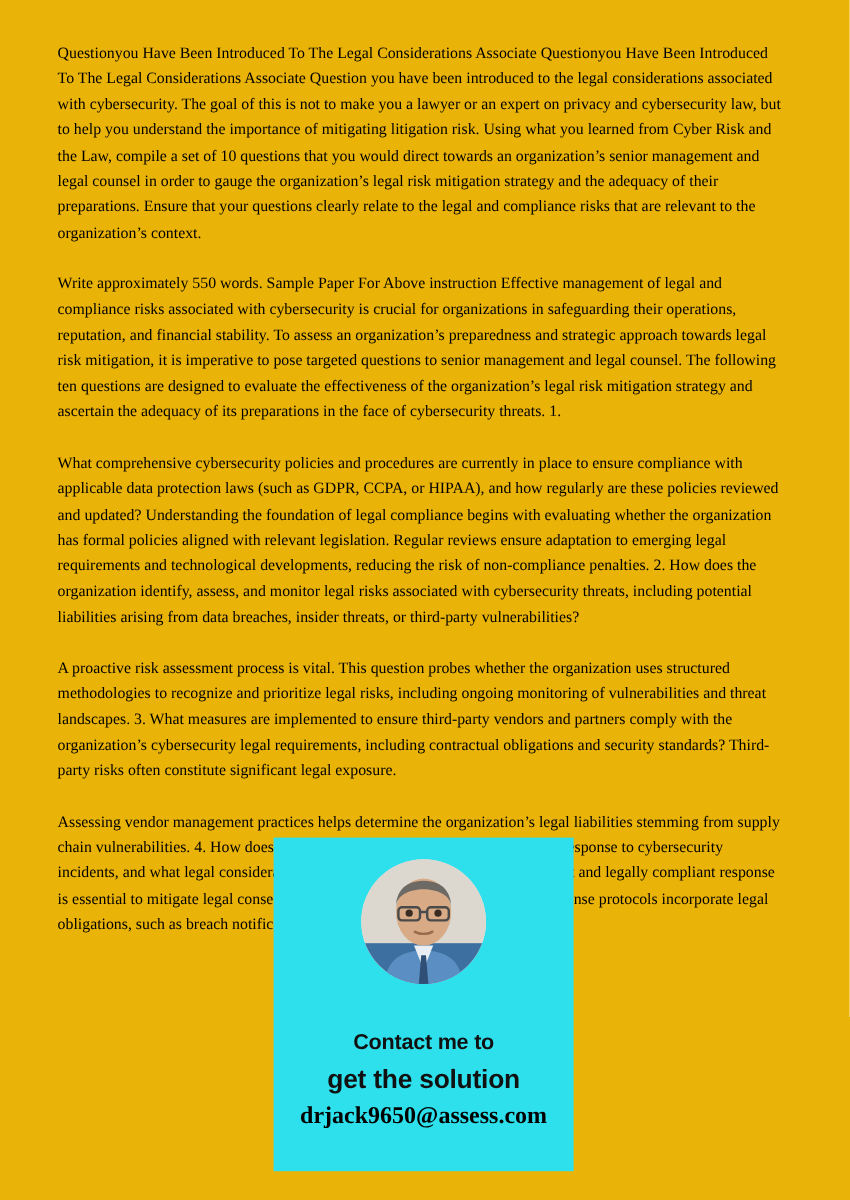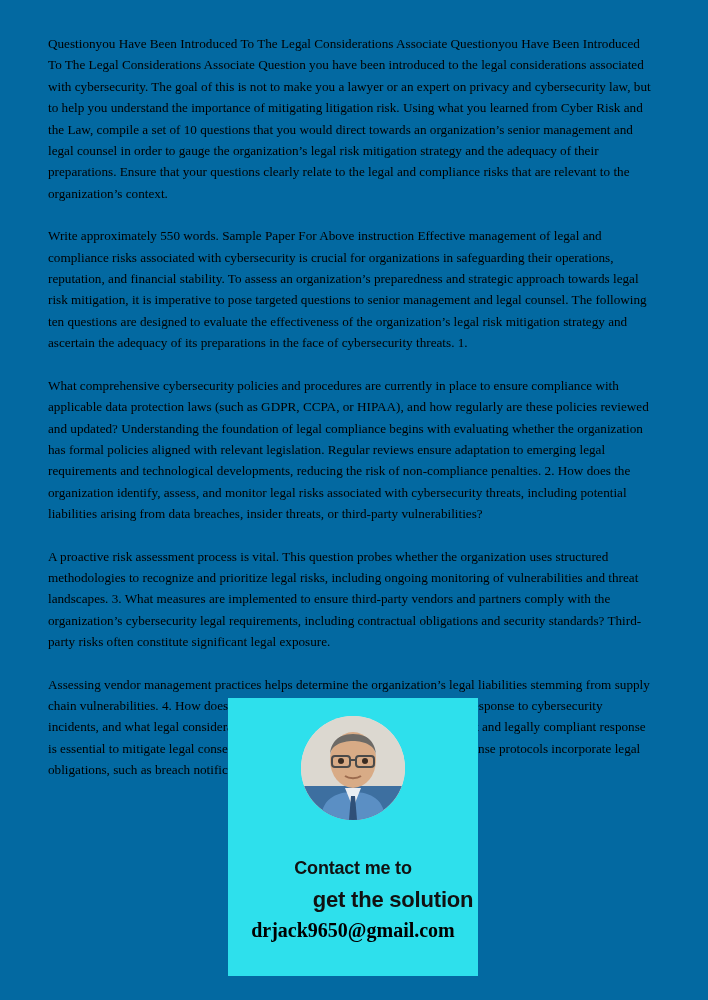--- a/index.html
+++ b/index.html
@@ -12,21 +12,21 @@
     background: #ffffff;
     font-family: "Liberation Serif", serif;
     position: relative;
     overflow: hidden;
   }
   .page {
     position: absolute;
     left: 0; top: 0;
     width: 708px;
     height: 1000px;
-    background: #0369a1;
+    background: #eab308;
   }
   .doc-body {
     position: absolute;
     left: 48px;
     top: 33px;
     width: 603px;
   }
   .para {
     font-size: 13.2px;
     line-height: 21.4px;
@@ -64,21 +64,21 @@
   .overlay-line {
     position: absolute;
     left: 0;
     width: 100%;
     font-family: "Liberation Sans", sans-serif;
     font-weight: bold;
     color: #111111;
     letter-spacing: -0.2px;
   }
   .overlay-line.l1 { top: 160px; font-size: 18px; }
-  .overlay-line.l2 { top: 189px; font-size: 22px; padding-left: 40px; }
+  .overlay-line.l2 { top: 189px; font-size: 22px; }
   .overlay-email {
     position: absolute;
     left: 0;
     top: 221px;
     width: 100%;
     font-family: "Liberation Serif", serif;
     font-weight: bold;
     font-size: 20px;
     color: #000000;
   }
@@ -109,16 +109,16 @@
         <rect x="31" y="40" width="18" height="11" rx="3" fill="none" stroke="#4a4a4a" stroke-width="2"></rect>
         <rect x="55" y="40" width="18" height="11" rx="3" fill="none" stroke="#4a4a4a" stroke-width="2"></rect>
         <line x1="49" y1="44" x2="55" y2="44" stroke="#4a4a4a" stroke-width="2"></line>
         <ellipse cx="40" cy="45" rx="3" ry="3" fill="#3a2c22"></ellipse>
         <ellipse cx="64" cy="45" rx="3" ry="3" fill="#3a2c22"></ellipse>
         <path d="M44 60 C48 63 56 63 60 60" stroke="#9c6b4e" stroke-width="2" fill="none"></path>
       </svg>
     </div>
     <div class="overlay-line l1">Contact me to</div>
     <div class="overlay-line l2">get the solution</div>
-    <div class="overlay-email">drjack9650@gmail.com</div>
+    <div class="overlay-email">drjack9650@assess.com</div>
   </div>
 
 </div>
 
 </body></html>

